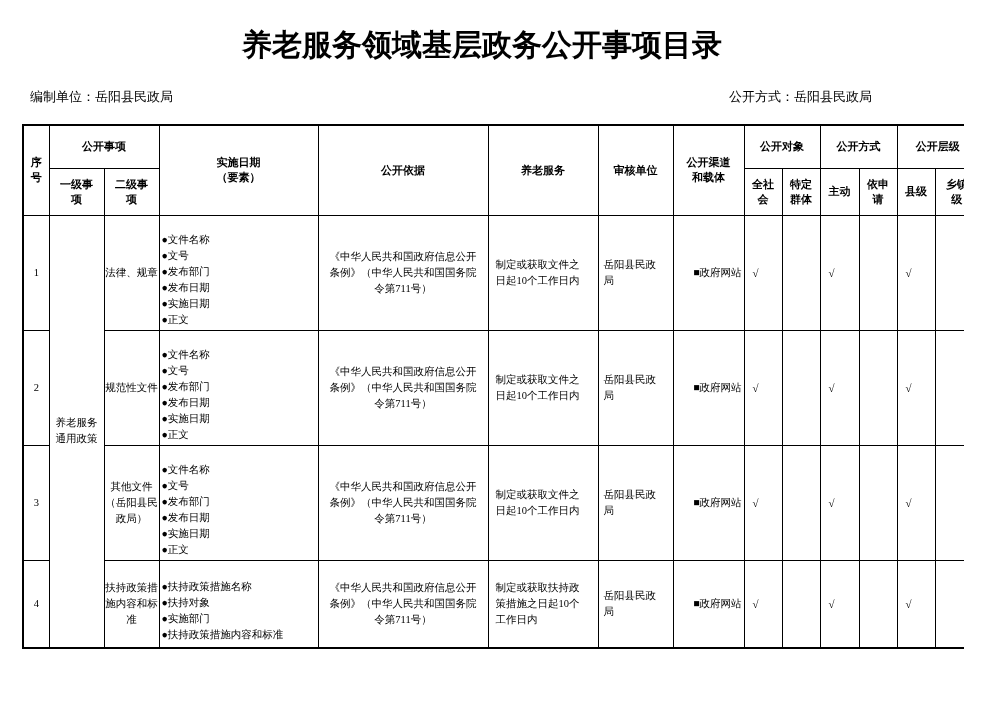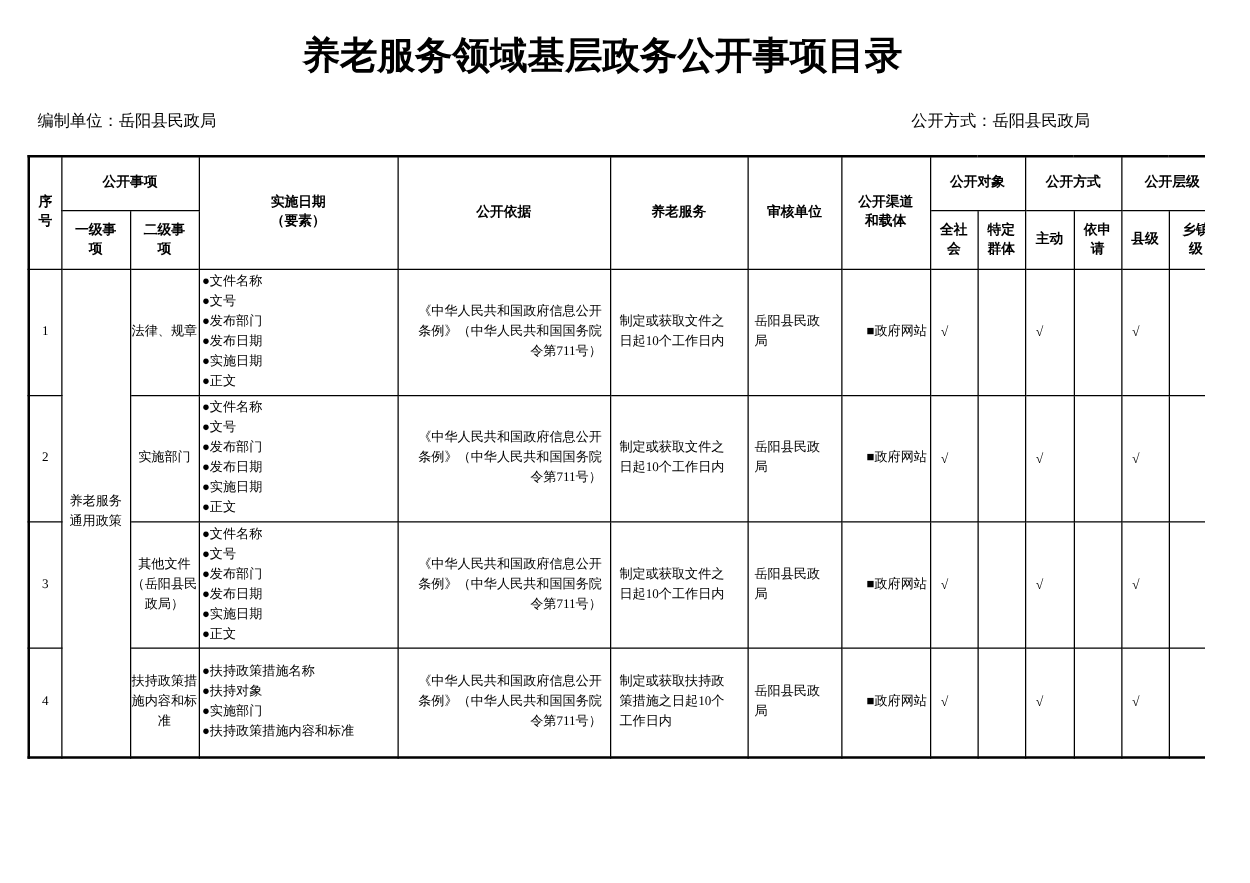--- a/index.html
+++ b/index.html
@@ -26,22 +26,22 @@
   }
   .catalog th,.catalog td{
     border:1px solid #000;padding:0;vertical-align:middle;
     white-space:pre-line;overflow:hidden;
   }
   .catalog th{
     font-weight:bold;font-size:11px;line-height:15px;text-align:center;
   }
   .catalog td{font-size:10.5px;line-height:16px;}
   td.c{text-align:center;}
-  td.content{text-align:left;padding:2px 1px 2px 2px;}
-  td.basis{text-align:right;padding:2px 6px;}
+  td.content{text-align:left;padding:16px 1px 2px 2px;}
+  td.basis{text-align:center;padding:2px 6px;}
   td.tlimit{text-align:left;padding:2px 10px 2px 7px;}
   td.subj{text-align:left;padding:2px 8px 2px 5px;margin-left:20px;}
   td.chan{text-align:right;padding:2px 2px 2px 4px;white-space:nowrap;}
   td.mark{text-align:left;padding:0 0 0 8px;font-size:11px;}
   tr.h1row{height:43px;}
   tr.h2row{height:47px;}
   tr.r0{height:97px;}
   tr.r1{height:96px;}
   tr.r2{height:97px;}
   tr.r3{height:88px;}
@@ -121,21 +121,21 @@
         <td class="chan"><span>■</span><span>政府网站</span></td>
         <td class="mark">√</td>
         <td class="mark"></td>
         <td class="mark">√</td>
         <td class="mark"></td>
         <td class="mark">√</td>
         <td class="mark"></td>
       </tr>
       <tr class="r1">
         <td class="c">2</td>
-        <td class="c">实施部门</td>
+        <td class="c">规范性文件</td>
         <td class="content"><div>●文件名称</div><div>●文号</div><div>●发布部门</div><div>●发布日期</div><div>●实施日期</div><div>●正文</div></td>
         <td class="basis">《中华人民共和国政府信息公开条例》（中华人民共和国国务院令第711号）</td>
         <td class="tlimit">制定或获取文件之日起10个工作日内</td>
         <td class="subj">岳阳县民政局</td>
         <td class="chan"><span>■</span><span>政府网站</span></td>
         <td class="mark">√</td>
         <td class="mark"></td>
         <td class="mark">√</td>
         <td class="mark"></td>
         <td class="mark">√</td>

